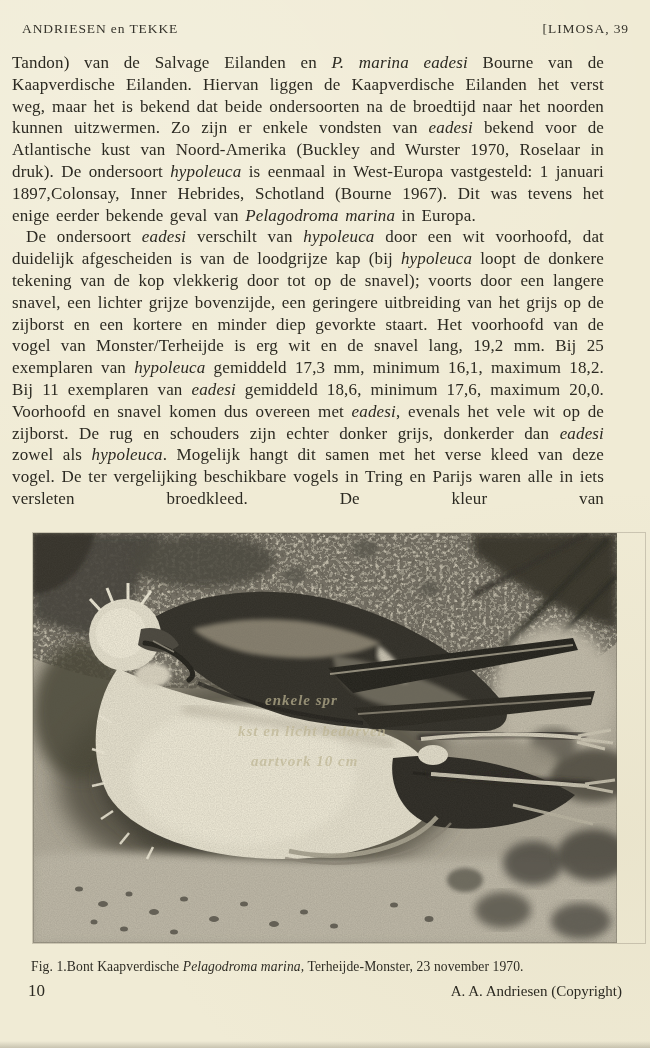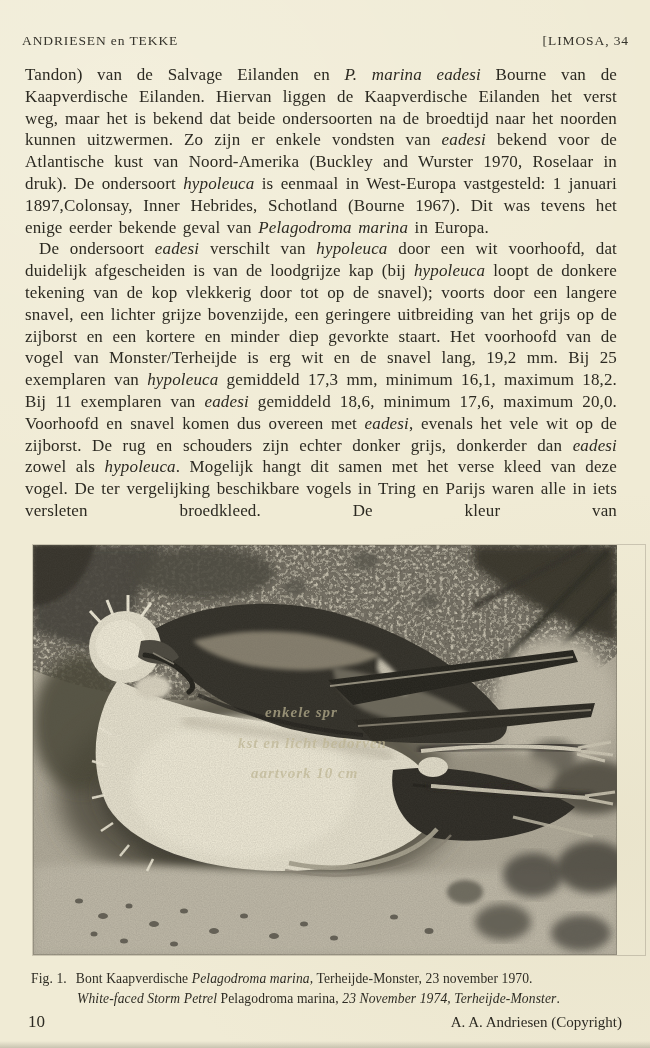--- a/index.html
+++ b/index.html
@@ -7,28 +7,28 @@
     position:relative;
     width:650px;height:1048px;
     background:
       radial-gradient(ellipse 900px 700px at 20% 10%, rgba(255,255,250,0.20), rgba(255,255,250,0) 60%),
       radial-gradient(ellipse 700px 500px at 95% 80%, rgba(190,180,140,0.12), rgba(190,180,140,0) 70%),
       #f0ebd5;
     overflow:hidden;
     font-family:"Liberation Serif","DejaVu Serif",serif;
     color:#2c2a22;
   }
-  .inner{position:absolute;left:0;top:12px;width:650px;}
+  .inner{position:absolute;left:0;top:0;width:650px;}
   .running-head{
     display:flex;justify-content:space-between;align-items:baseline;
     margin:21px 21px 0 22px;
     font-size:13.5px;letter-spacing:0.9px;color:#35332b;
   }
   .bodytext{
-    margin:15px 33px 0 25px;
+    margin:15px 33px 0 12px;
     width:592px;min-height:479px;
     font-size:17px;line-height:21.8px;
     text-align:justify;
     word-spacing:2px;letter-spacing:0.15px;
   }
   .bodytext p{margin:0;}
   .bodytext p.indent{text-indent:14px;}
   .bodytext p.cont{text-align-last:justify;font-family:Liberation Serif, serif;}
   .photo-wrap{
     margin:2px 33px 0 33px;
@@ -36,42 +36,42 @@
     box-shadow:0 0 0 1px rgba(90,85,70,0.25);
     line-height:0;
   }
   .caption{
     margin:14px 33px 0 31px;
     font-size:13.6px;line-height:19.5px;color:#2e2c24;
     letter-spacing:0.1px;
   }
   .cap-line{padding-left:46px;}
   .cap-line1{text-indent:-46px;}
-  .cap-label{margin-right:9px;}
+  .cap-label{margin-right:0;}
   .footer-row{
     display:flex;justify-content:space-between;align-items:baseline;
     margin:4px 28px 16px 28px;
   }
   .page-number{font-size:17px;}
   .credit{font-size:15px;}
   .scan-edge{
     position:absolute;left:0;bottom:0;width:650px;height:7px;
     background:linear-gradient(to bottom, rgba(110,105,92,0), rgba(110,105,92,0.30));
   }
   .it{font-style:italic;}
 </style>
 </head>
 <body>
 
 <div class="page">
   <div class="inner">
 
     <div class="running-head">
       <span>ANDRIESEN en TEKKE</span>
-      <span>[LIMOSA, 34</span>
+      <span>[LIMOSA, 39</span>
     </div>
 
     <div class="bodytext">
       <p><span>Tandon) van de Salvage Eilanden en </span><span class="it">P. marina eadesi</span><span> Bourne van de Kaapverdische Eilanden. Hiervan liggen de Kaapverdische Eilanden het verst weg, maar het is bekend dat beide ondersoorten na de broedtijd naar het noorden kunnen uitzwermen. Zo zijn er enkele vondsten van </span><span class="it">eadesi</span><span> bekend voor de Atlantische kust van Noord-Amerika (Buckley and Wurster 1970, Roselaar in druk). De ondersoort </span><span class="it">hypoleuca</span><span> is eenmaal in West-Europa vastgesteld: 1 januari 1897,Colonsay, Inner Hebrides, Schotland (Bourne 1967). Dit was tevens het enige eerder bekende geval van </span><span class="it">Pelagodroma marina</span><span> in Europa.</span></p>
       <p class="indent cont"><span>De ondersoort </span><span class="it">eadesi</span><span> verschilt van </span><span class="it">hypoleuca</span><span> door een wit voorhoofd, dat duidelijk afgescheiden is van de loodgrijze kap (bij </span><span class="it">hypoleuca</span><span> loopt de donkere tekening van de kop vlekkerig door tot op de snavel); voorts door een langere snavel, een lichter grijze bovenzijde, een geringere uitbreiding van het grijs op de zijborst en een kortere en minder diep gevorkte staart. Het voorhoofd van de vogel van Monster/Terheijde is erg wit en de snavel lang, 19,2 mm. Bij 25 exemplaren van </span><span class="it">hypoleuca</span><span> gemiddeld 17,3 mm, minimum 16,1, maximum 18,2. Bij 11 exemplaren van </span><span class="it">eadesi</span><span> gemiddeld 18,6, minimum 17,6, maximum 20,0. Voorhoofd en snavel komen dus overeen met </span><span class="it">eadesi</span><span>, evenals het vele wit op de zijborst. De rug en schouders zijn echter donker grijs, donkerder dan </span><span class="it">eadesi</span><span> zowel als </span><span class="it">hypoleuca</span><span>. Mogelijk hangt dit samen met het verse kleed van deze vogel. De ter vergelijking beschikbare vogels in Tring en Parijs waren alle in iets versleten broedkleed. De kleur van</span></p>
     </div>
 
     <div class="photo-wrap">
       <svg width="584" height="410" viewBox="0 0 584 410" xmlns="http://www.w3.org/2000/svg">
         <defs>
@@ -253,21 +253,20 @@
           </g>
 
           <rect x="0" y="0" width="584" height="410" filter="url(#grain)" opacity="0.45"></rect>
           <rect x="0.5" y="0.5" width="583" height="409" fill="none" stroke="#5a5546" stroke-opacity="0.3"></rect>
         </g>
       </svg>
     </div>
 
     <div class="caption">
       <div class="cap-line cap-line1"><span class="cap-label">Fig. 1.</span><span><span>Bont Kaapverdische </span><span class="it">Pelagodroma marina,</span><span> Terheijde-Monster, 23 november 1970.</span></span></div>
-      <div class="cap-line"><span><span class="it">White-faced Storm Petrel</span><span> Pelagodroma marina, </span><span class="it">23 November 1974, Terheijde-Monster</span><span>.</span></span></div>
     </div>
 
     <div class="footer-row">
       <span class="page-number">10</span>
       <span class="credit">A. A. Andriesen (Copyright)</span>
     </div>
 
   </div>
   <div class="scan-edge"></div>
 </div>

